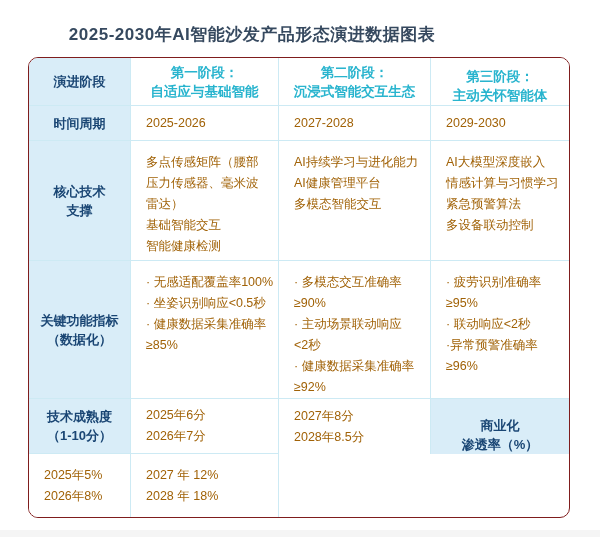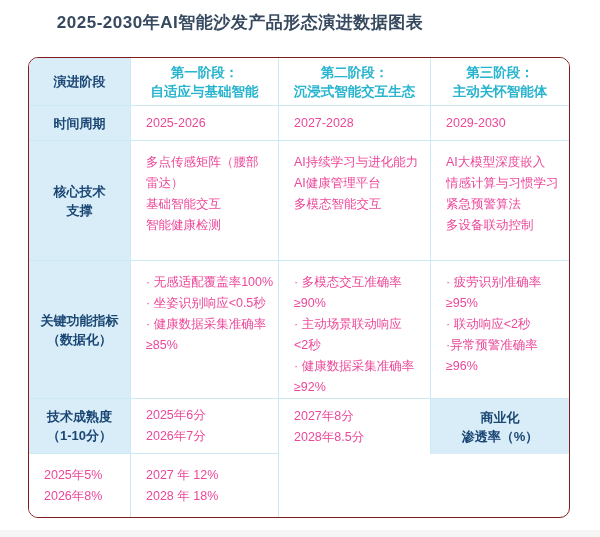--- a/index.html
+++ b/index.html
@@ -15,21 +15,21 @@
     position: relative;
     width: 600px;
     height: 537px;
     background: #ffffff;
   }
   .title {
     position: absolute;
     top: 11px;
     left: 0;
     width: 480px;
-    margin: 0;
+    margin: 12px;
     text-align: center;
     font-size: 17px;
     font-weight: bold;
     color: #36495f;
     letter-spacing: 0.5px;
   }
   .table {
     position: absolute;
     left: 28px;
     top: 57px;
@@ -43,21 +43,21 @@
     grid-template-rows: 48px 35px 120px 138px 55px 63px;
     background: #ffffff;
     box-sizing: content-box;
   }
   .cell {
     border-right: 1px solid #cdeaf4;
     border-bottom: 1px solid #cdeaf4;
     box-sizing: border-box;
     overflow: hidden;
   }
-  .cell:nth-child(4n) { border-right: none; }
+  .cell:nth-child(4n) { border-right: none; justify-content: flex-end; }
   .cell:nth-last-child(-n+4) { border-bottom: none; }
   .label {
     background: #d9edf8;
     color: #1a4674;
     font-weight: bold;
     font-size: 13px;
     line-height: 19px;
     display: flex;
     flex-direction: column;
     justify-content: center;
@@ -70,21 +70,21 @@
     font-size: 13.5px;
     line-height: 19px;
     display: flex;
     flex-direction: column;
     justify-content: center;
     align-items: center;
     text-align: center;
     background: #ffffff;
   }
   .body {
-    color: #ec4899;
+    color: #a16207;
     font-size: 12.5px;
     line-height: 21px;
     padding: 11px 4px 0 15px;
     background: #ffffff;
   }
   .body.vcenter {
     display: flex;
     flex-direction: column;
     justify-content: center;
     padding-top: 0;
@@ -131,20 +131,21 @@
       </div>
       <div class="cell body vcenter">
         <div class="line">2029-2030</div>
       </div>
       <div class="cell label">
         <div class="line">核心技术</div>
         <div class="line">支撑</div>
       </div>
       <div class="cell body">
         <div class="line">多点传感矩阵（腰部</div>
+        <div class="line">压力传感器、毫米波</div>
         <div class="line">雷达）</div>
         <div class="line">基础智能交互</div>
         <div class="line">智能健康检测</div>
       </div>
       <div class="cell body">
         <div class="line">AI持续学习与进化能力</div>
         <div class="line">AI健康管理平台</div>
         <div class="line">多模态智能交互</div>
       </div>
       <div class="cell body">

